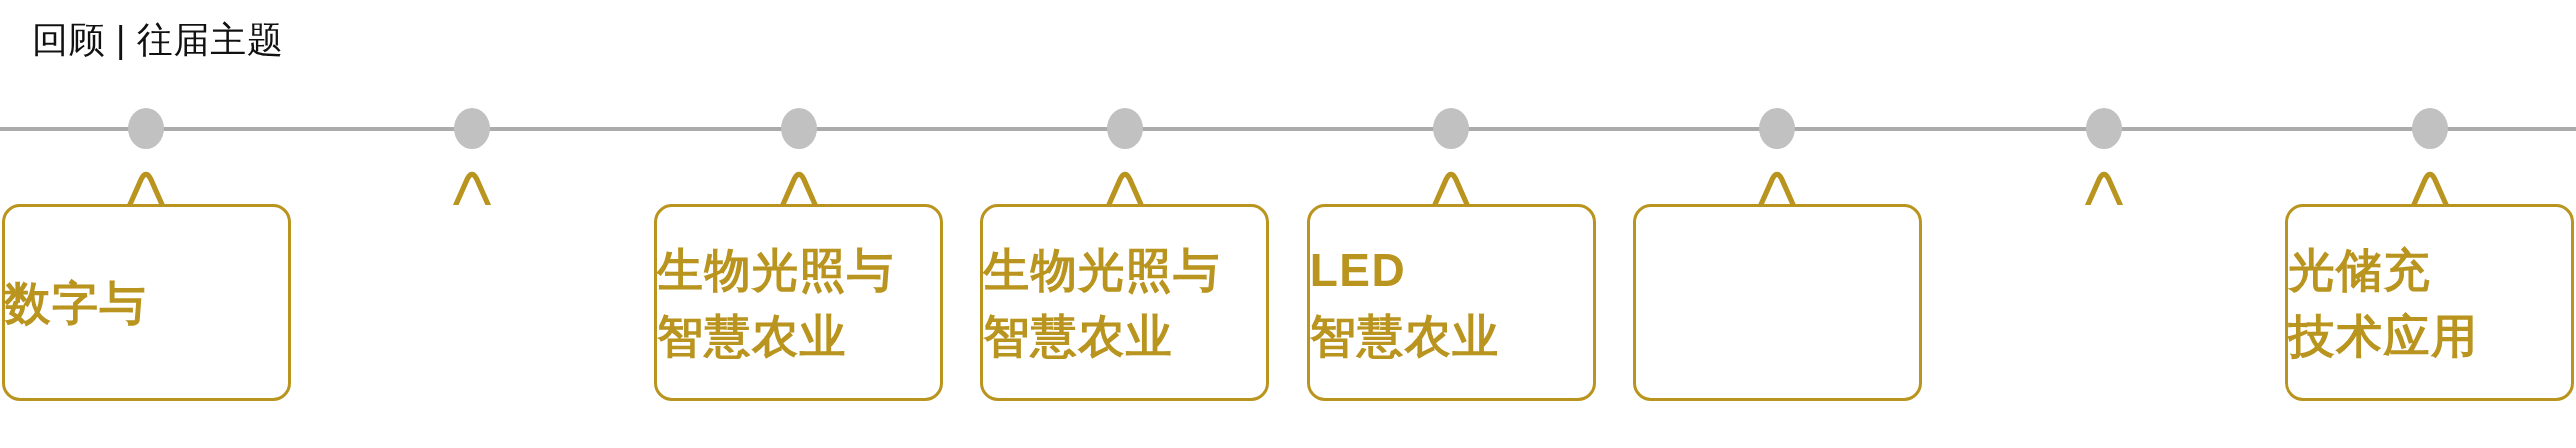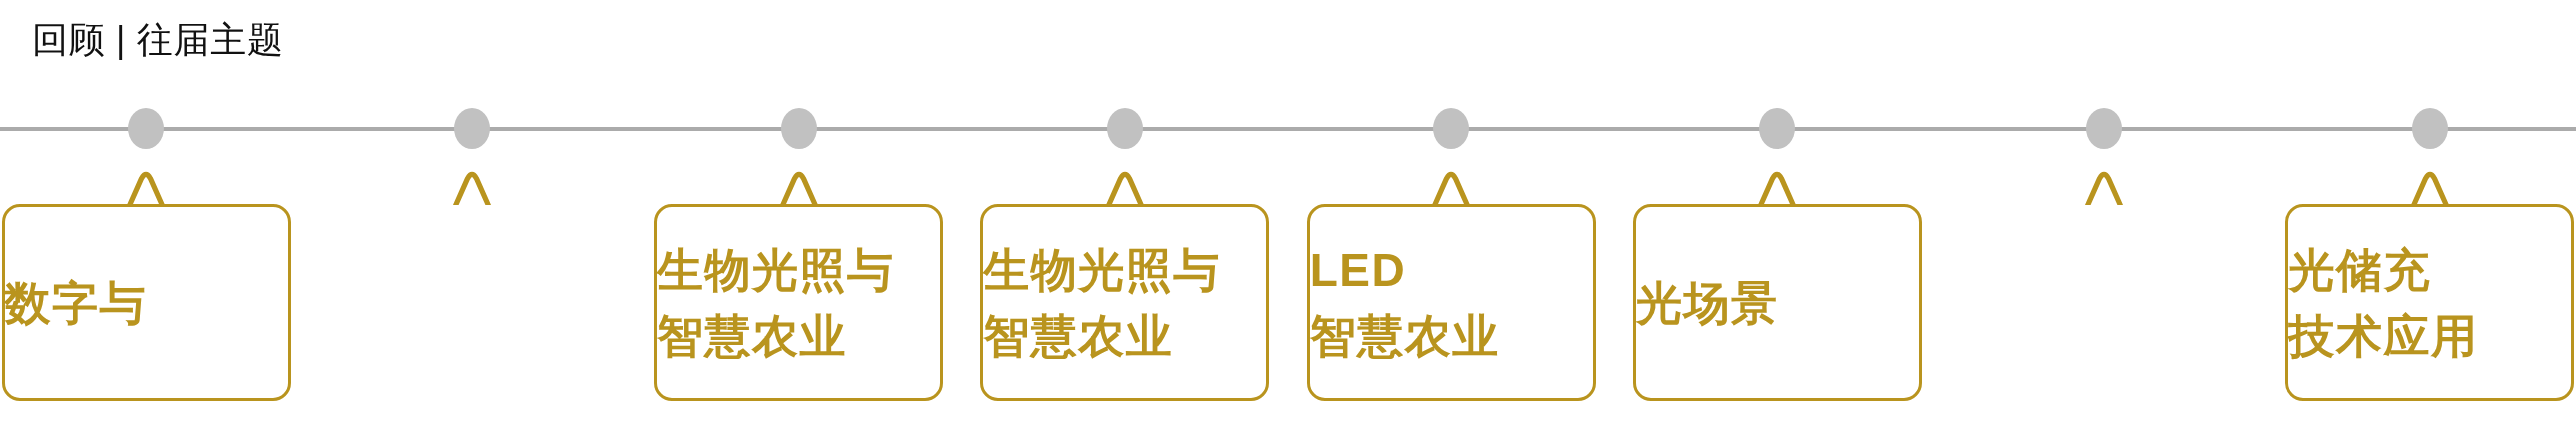--- a/index.html
+++ b/index.html
@@ -151,21 +151,20 @@
       <div class="l2">智慧农业</div>
     </div>
   </div>
 
   <div class="col">
     <div class="dot"></div>
     <svg class="caret" viewBox="0 0 52 46" xmlns="http://www.w3.org/2000/svg" aria-hidden="true">
       <path d="M4 46 L20 10 Q26 -1 32 10 L48 46"></path>
     </svg>
     <div class="box">
-      <div class="l2">光场景</div>
     </div>
   </div>
 
   <div class="col">
     <div class="dot"></div>
     <svg class="caret" viewBox="0 0 52 46" xmlns="http://www.w3.org/2000/svg" aria-hidden="true">
       <path d="M4 46 L20 10 Q26 -1 32 10 L48 46"></path>
     </svg>
   </div>
 

